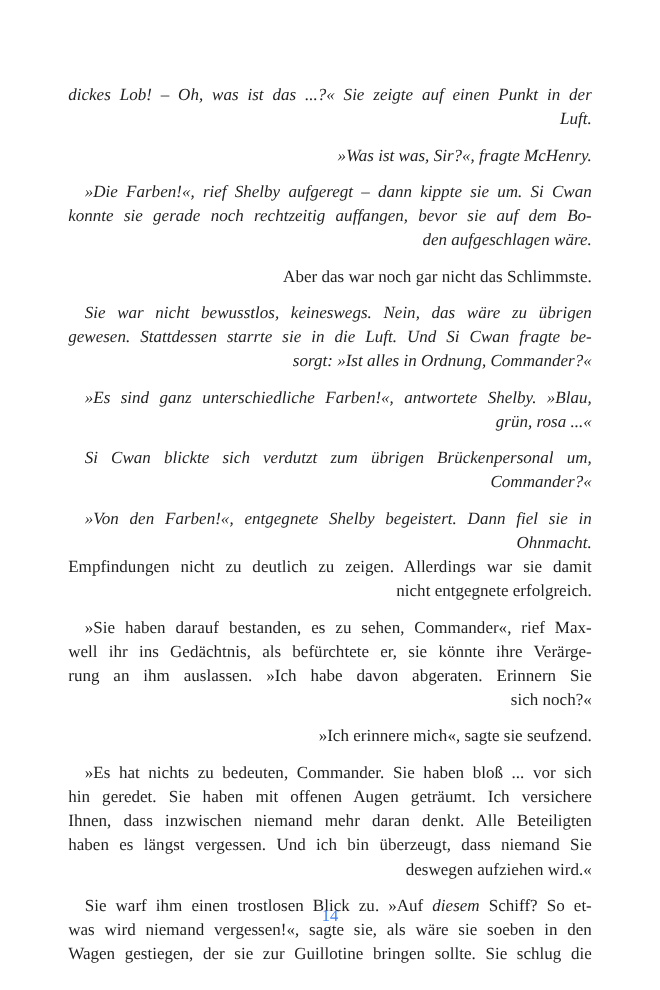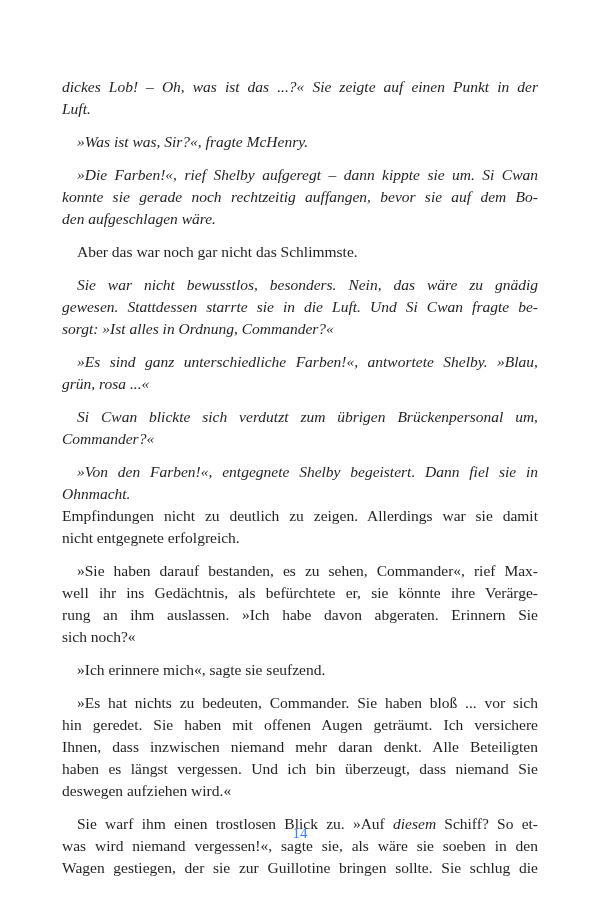--- a/index.html
+++ b/index.html
@@ -22,21 +22,21 @@
     left: 62px;
     top: 76px;
     width: 476px;
   }
   .line {
     font-size: 15.5px;
     line-height: 22px;
     height: 22px;
     overflow: hidden;
     white-space: normal;
-    text-align: left;
+    text-align: right;
   }
   .line.justify {
     text-align: justify;
     text-align-last: justify;
   }
   .line.indent {
     text-indent: 15px;
     margin-top: 11px;
   }
   .italic {
@@ -59,21 +59,21 @@
 
 <div class="book-page">
   <main class="text-block">
       <div class="line italic justify">dickes Lob! – Oh, was ist das ...?« Sie zeigte auf einen Punkt in der</div>
       <div class="line italic">Luft.</div>
       <div class="line italic indent">»Was ist was, Sir?«, fragte McHenry.</div>
       <div class="line italic indent justify">»Die Farben!«, rief Shelby aufgeregt – dann kippte sie um. Si Cwan</div>
       <div class="line italic justify">konnte sie gerade noch rechtzeitig auffangen, bevor sie auf dem Bo-</div>
       <div class="line italic">den aufgeschlagen wäre.</div>
       <div class="line indent">Aber das war noch gar nicht das Schlimmste.</div>
-      <div class="line italic indent justify">Sie war nicht bewusstlos, besonders. Nein, das wäre zu gnädig</div>
+      <div class="line italic indent justify">Sie war nicht bewusstlos, keineswegs. Nein, das wäre zu übrigen</div>
       <div class="line italic justify">gewesen. Stattdessen starrte sie in die Luft. Und Si Cwan fragte be-</div>
       <div class="line italic">sorgt: »Ist alles in Ordnung, Commander?«</div>
       <div class="line italic indent justify">»Es sind ganz unterschiedliche Farben!«, antwortete Shelby. »Blau,</div>
       <div class="line italic">grün, rosa ...«</div>
       <div class="line italic indent justify">Si Cwan blickte sich verdutzt zum übrigen Brückenpersonal um,</div>
       <div class="line italic">Commander?«</div>
       <div class="line italic indent justify">»Von den Farben!«, entgegnete Shelby begeistert. Dann fiel sie in</div>
       <div class="line italic">Ohnmacht.</div>
       <div class="line justify">Empfindungen nicht zu deutlich zu zeigen. Allerdings war sie damit</div>
       <div class="line">nicht entgegnete erfolgreich.</div>

